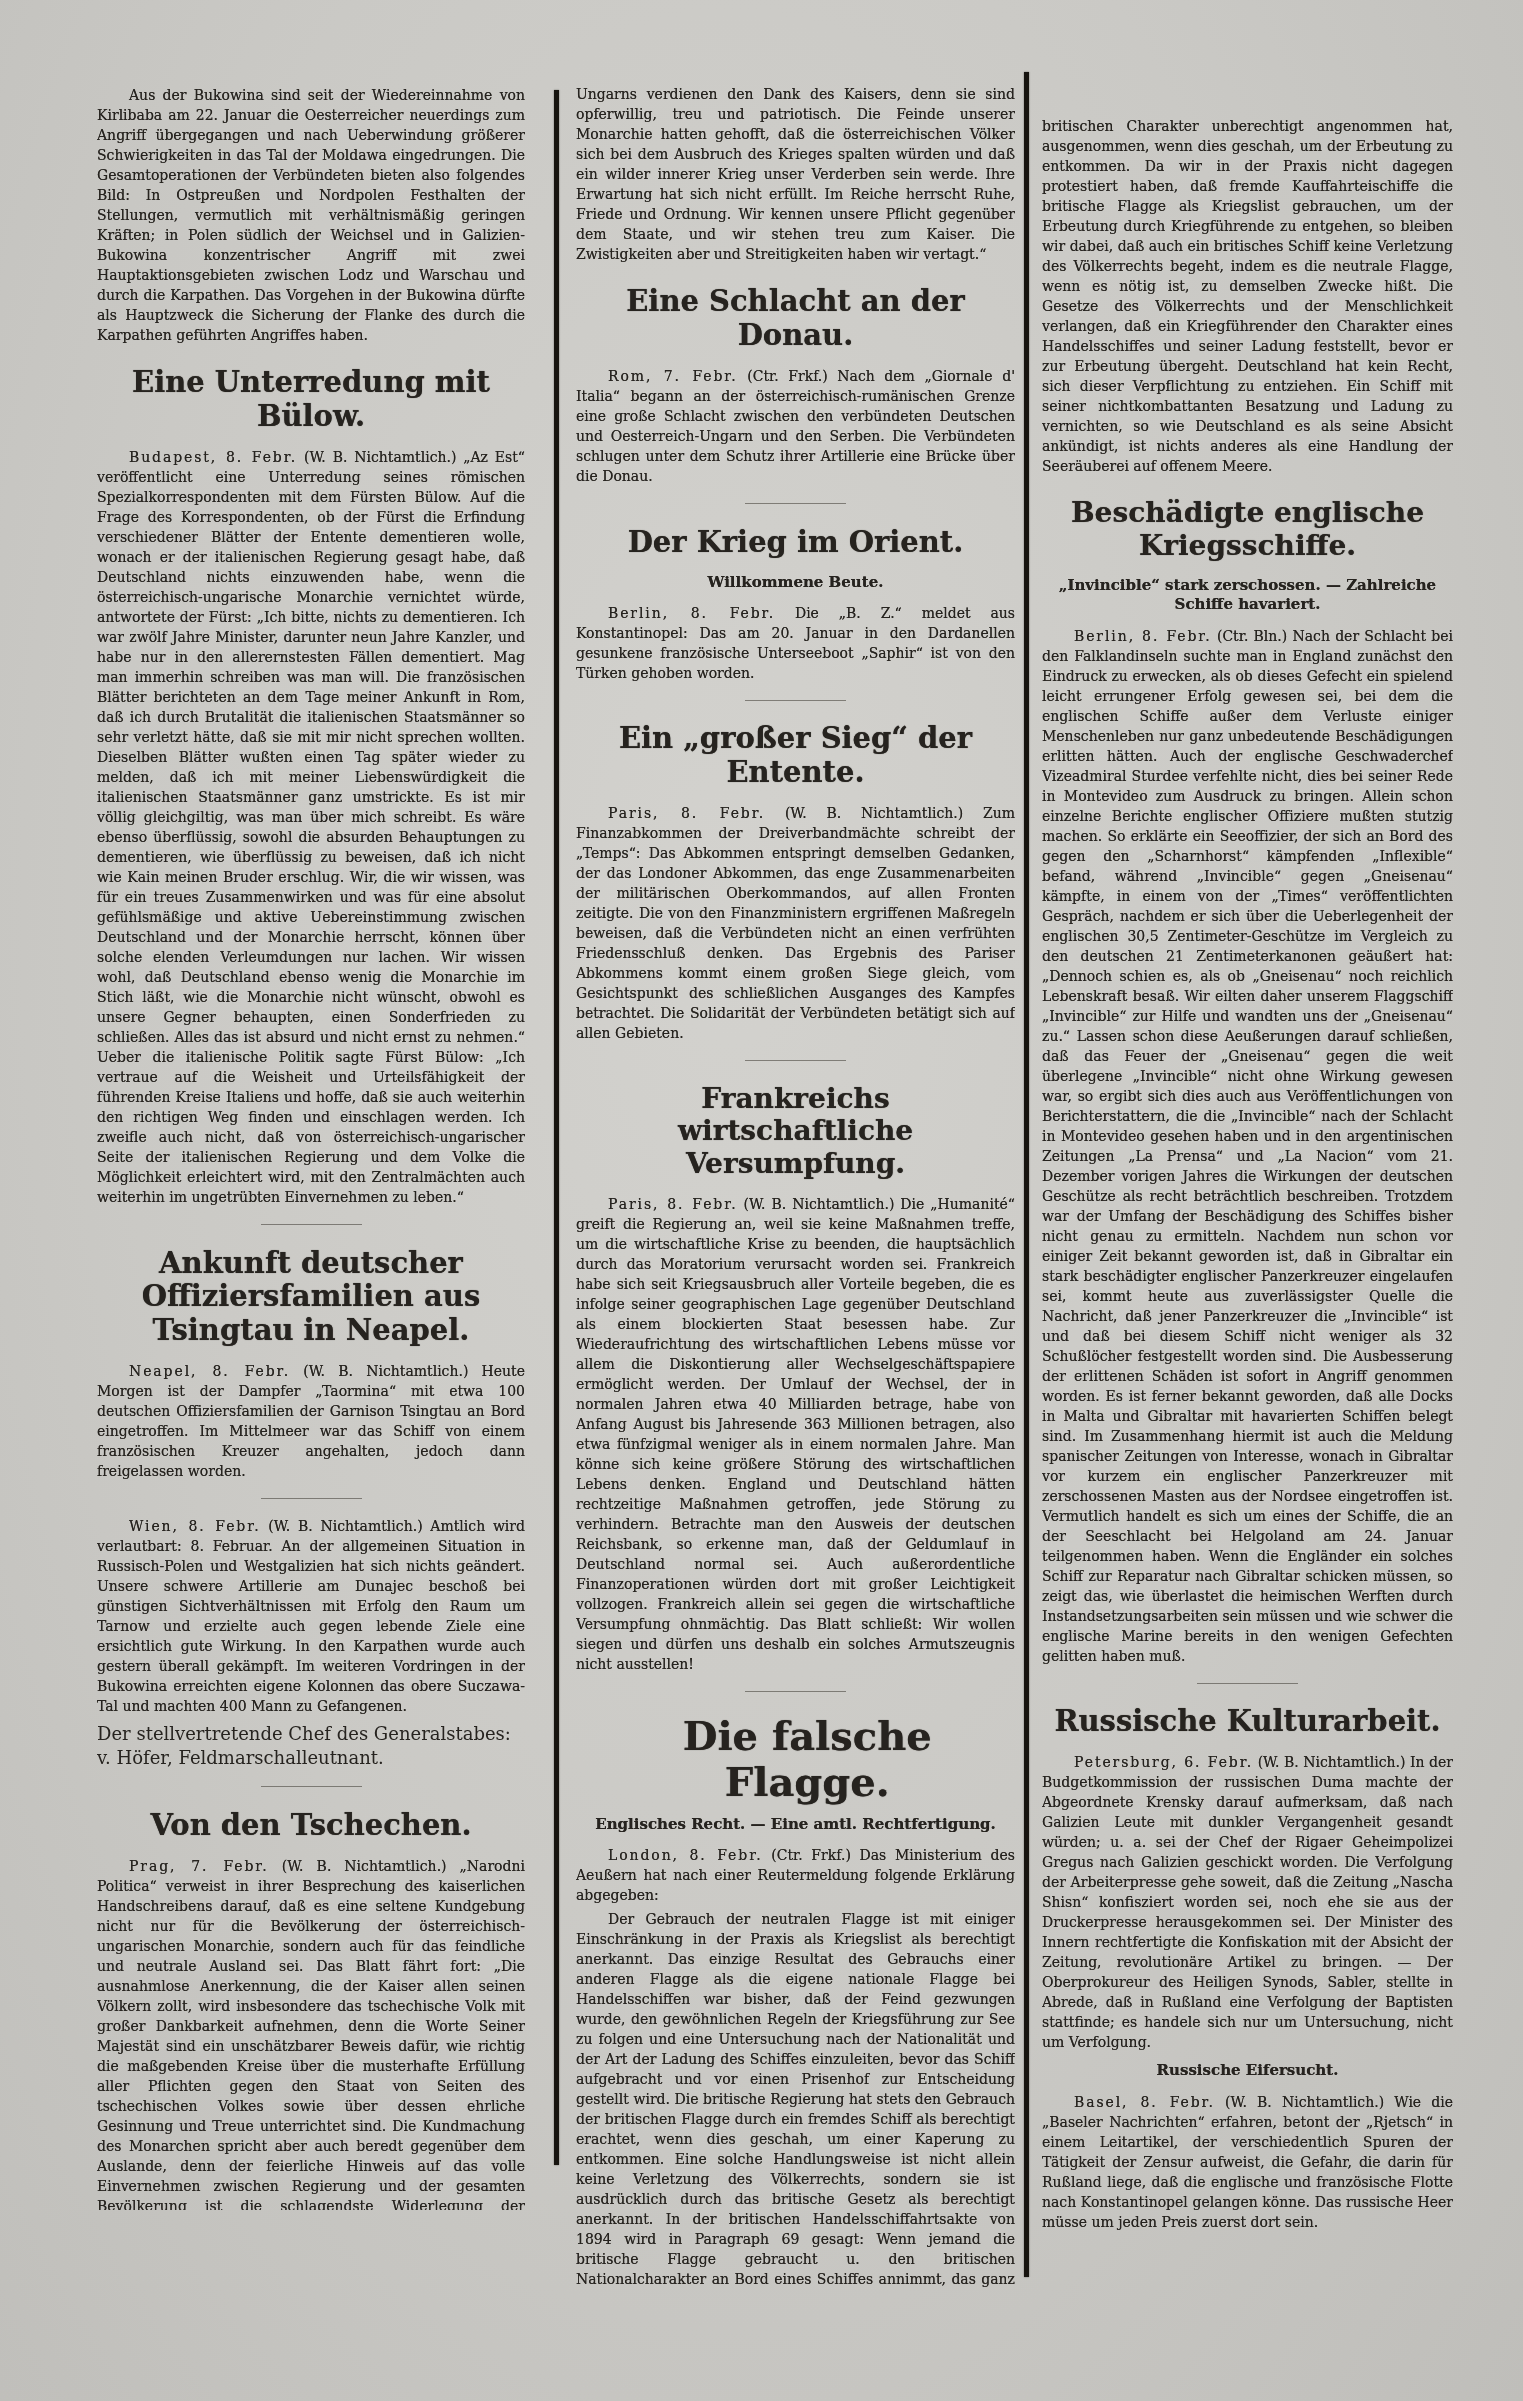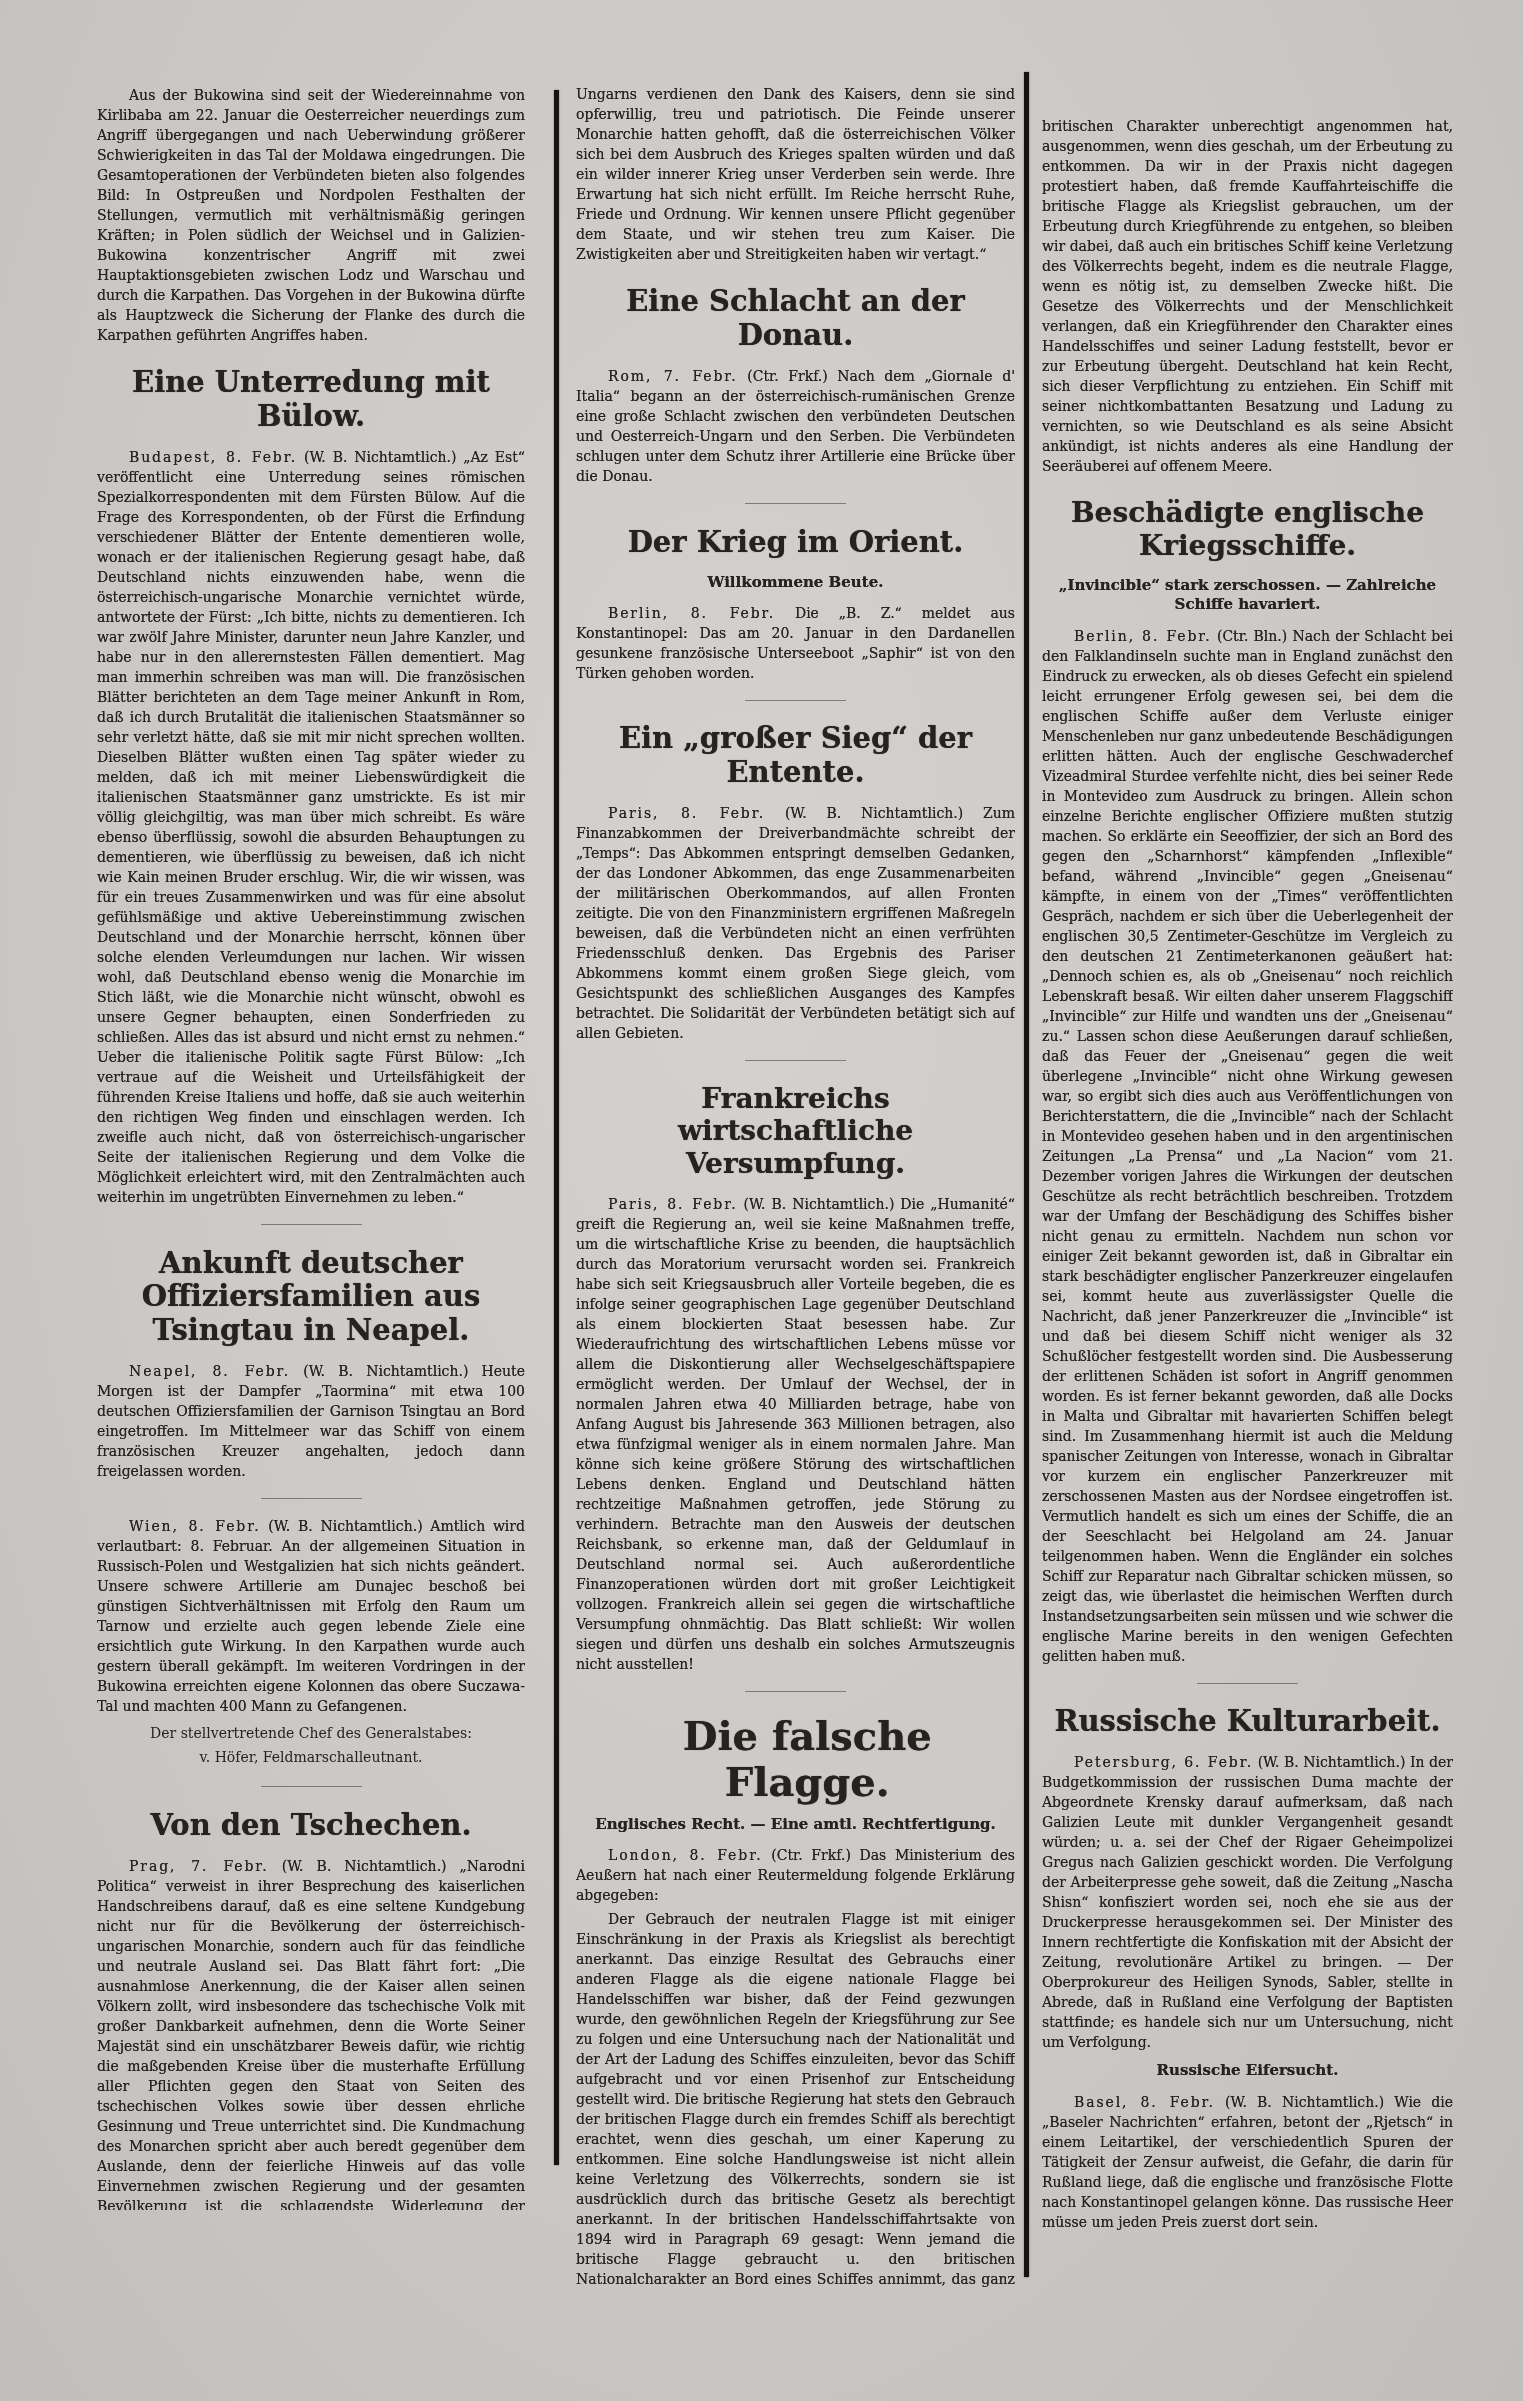--- a/index.html
+++ b/index.html
@@ -41,21 +41,21 @@
   h2.hl.s3 { font-size:40px; margin-bottom:7.6px;margin-left:28px; }
   h3.subhl {
     font-weight:700; text-align:center; font-size:15px;
     margin:9.1px 0 10.7px; line-height:1.3;
     text-shadow:0 0 0.6px rgba(25,22,18,.8);
   }
   .sep {
     width:101px; height:0; border-top:1.5px solid rgba(60,56,50,.55);
     margin:17px auto;
   }
-  .sig { text-align:center; font-size:14px; line-height:23.6px; margin:6.1px 0 9.1px; }
+  .sig { text-align:left; font-size:18px; line-height:23.6px; margin:6.1px 0 9.1px; }
 </style>
 </head>
 <body style="color: rgb(38, 35, 31);">
 
 <div class="sheet">
   <div class="col" id="col-left">
       <p class="body"><span>Aus der Bukowina sind seit der Wiedereinnahme von Kirlibaba am 22. Januar die Oesterreicher neuerdings zum Angriff übergegangen und nach Ueberwindung größerer Schwierigkeiten in das Tal der Moldawa eingedrungen. Die Gesamtoperationen der Verbündeten bieten also folgendes Bild: In Ostpreußen und Nordpolen Festhalten der Stellungen, vermutlich mit verhältnismäßig geringen Kräften; in Polen südlich der Weichsel und in Galizien-Bukowina konzentrischer Angriff mit zwei Hauptaktionsgebieten zwischen Lodz und Warschau und durch die Karpathen. Das Vorgehen in der Bukowina dürfte als Hauptzweck die Sicherung der Flanke des durch die Karpathen geführten Angriffes haben.</span></p>
       <h2 class="hl s2">Eine Unterredung mit Bülow.</h2>
       <p class="body"><span class="dateline">Budapest, 8. Febr.</span> <span>(W. B. Nichtamtlich.) „Az Est“ veröffentlicht eine Unterredung seines römischen Spezialkorrespondenten mit dem Fürsten Bülow. Auf die Frage des Korrespondenten, ob der Fürst die Erfindung verschiedener Blätter der Entente dementieren wolle, wonach er der italienischen Regierung gesagt habe, daß Deutschland nichts einzuwenden habe, wenn die österreichisch-ungarische Monarchie vernichtet würde, antwortete der Fürst: „Ich bitte, nichts zu dementieren. Ich war zwölf Jahre Minister, darunter neun Jahre Kanzler, und habe nur in den allerernstesten Fällen dementiert. Mag man immerhin schreiben was man will. Die französischen Blätter berichteten an dem Tage meiner Ankunft in Rom, daß ich durch Brutalität die italienischen Staatsmänner so sehr verletzt hätte, daß sie mit mir nicht sprechen wollten. Dieselben Blätter wußten einen Tag später wieder zu melden, daß ich mit meiner Liebenswürdigkeit die italienischen Staatsmänner ganz umstrickte. Es ist mir völlig gleichgiltig, was man über mich schreibt. Es wäre ebenso überflüssig, sowohl die absurden Behauptungen zu dementieren, wie überflüssig zu beweisen, daß ich nicht wie Kain meinen Bruder erschlug. Wir, die wir wissen, was für ein treues Zusammenwirken und was für eine absolut gefühlsmäßige und aktive Uebereinstimmung zwischen Deutschland und der Monarchie herrscht, können über solche elenden Verleumdungen nur lachen. Wir wissen wohl, daß Deutschland ebenso wenig die Monarchie im Stich läßt, wie die Monarchie nicht wünscht, obwohl es unsere Gegner behaupten, einen Sonderfrieden zu schließen. Alles das ist absurd und nicht ernst zu nehmen.“ Ueber die italienische Politik sagte Fürst Bülow: „Ich vertraue auf die Weisheit und Urteilsfähigkeit der führenden Kreise Italiens und hoffe, daß sie auch weiterhin den richtigen Weg finden und einschlagen werden. Ich zweifle auch nicht, daß von österreichisch-ungarischer Seite der italienischen Regierung und dem Volke die Möglichkeit erleichtert wird, mit den Zentralmächten auch weiterhin im ungetrübten Einvernehmen zu leben.“</span></p>
       <div class="sep"></div>

